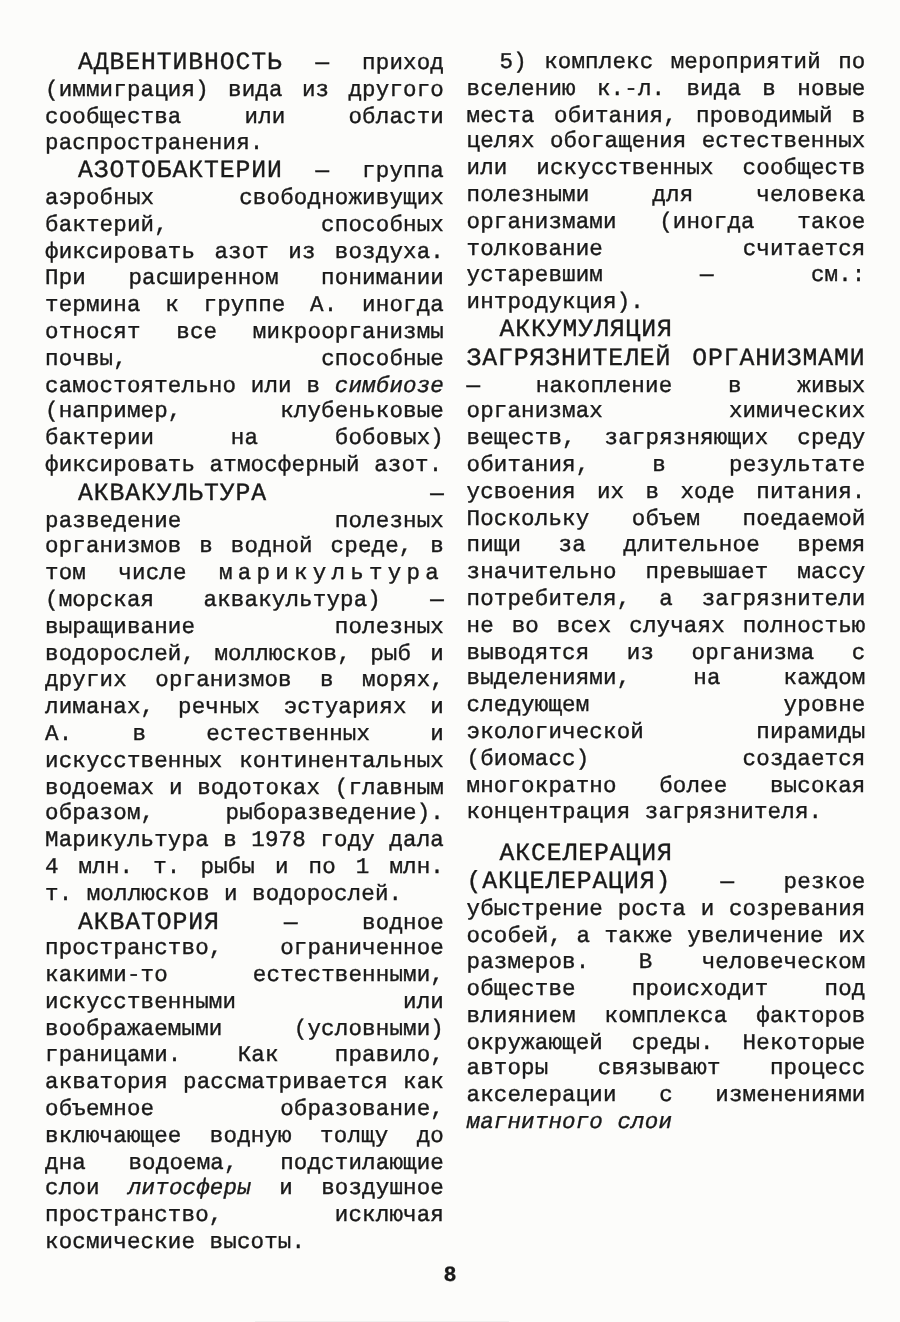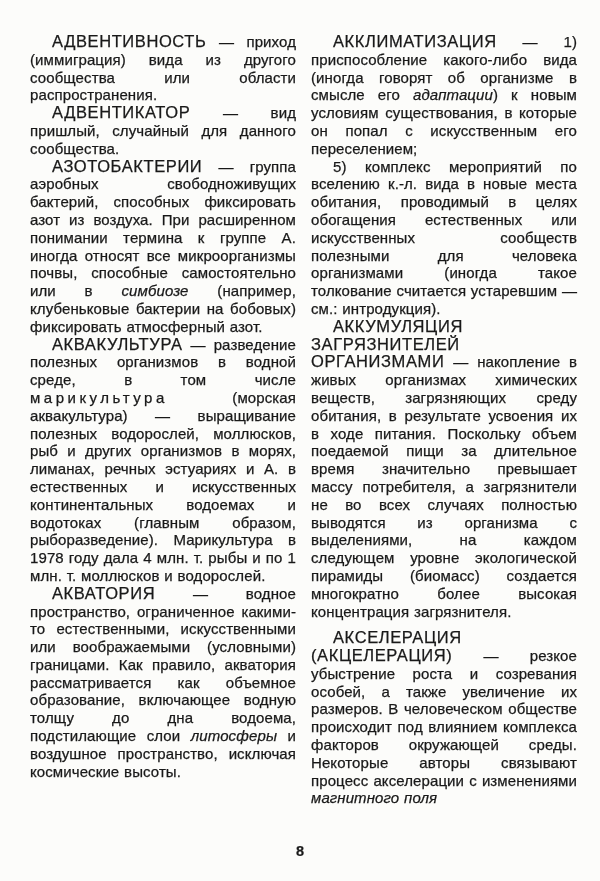--- a/index.html
+++ b/index.html
@@ -7,21 +7,21 @@
     padding: 0;
     background: #e8e8e6;
   }
   .page {
     position: relative;
     width: 600px;
     height: 881px;
     margin: 0 auto;
     background: #fcfcfa;
     color: #191919;
-    font-family: Liberation Sans, sans-serif;
+    font-family: Liberation Mono, monospace;
     overflow: hidden;
     box-sizing: border-box;
   }
   .columns {
     display: flex;
     gap: 15px;
     padding: 33px 22px 0 30px;
     box-sizing: border-box;
   }
   .col {
@@ -62,26 +62,24 @@
     -webkit-text-stroke: 0.2px #191919;
   }
 </style>
 </head>
 <body>
 
 <div class="page">
   <div class="columns">
     <div class="col">
         <p class="entry"><span class="term">АДВЕНТИВНОСТЬ</span><span class="normal"> — приход (иммиграция) вида из другого сообщества или области распространения.</span></p>
-        <p class="entry"><span class="term">АДВЕНТИКАТОР</span><span class="normal"> — вид пришлый, случайный для данного сообщества.</span></p>
         <p class="entry"><span class="term">АЗОТОБАКТЕРИИ</span><span class="normal"> — группа аэробных свободноживущих бактерий, способных фиксировать азот из воздуха. При расширенном понимании термина к группе А. иногда относят все микроорганизмы почвы, способные самостоятельно или в </span><span class="italic">симбиозе</span><span class="normal"> (например, клубеньковые бактерии на бобовых) фиксировать атмосферный азот.</span></p>
         <p class="entry"><span class="term">АКВАКУЛЬТУРА</span><span class="normal"> — разведение полезных организмов в водной среде, в том числе </span><span class="spaced">марикультура</span><span class="normal"> (морская аквакультура) — выращивание полезных водорослей, моллюсков, рыб и других организмов в морях, лиманах, речных эстуариях и А. в естественных и искусственных континентальных водоемах и водотоках (главным образом, рыборазведение). Марикультура в 1978 году дала 4 млн. т. рыбы и по 1 млн. т. моллюсков и водорослей.</span></p>
         <p class="entry"><span class="term">АКВАТОРИЯ</span><span class="normal"> — водное пространство, ограниченное какими-то естественными, искусственными или воображаемыми (условными) границами. Как правило, акватория рассматривается как объемное образование, включающее водную толщу до дна водоема, подстилающие слои </span><span class="italic">литосферы</span><span class="normal"> и воздушное пространство, исключая космические высоты.</span></p>
       </div>
     <div class="col">
-        <p class="entry"><span class="term">АККЛИМАТИЗАЦИЯ</span><span class="normal"> — 1) приспособление какого-либо вида (иногда говорят об организме в смысле его </span><span class="italic">адаптации</span><span class="normal">) к новым условиям существования, в которые он попал с искусственным его переселением;</span></p>
         <p class="entry"><span class="normal">5) комплекс мероприятий по вселению к.-л. вида в новые места обитания, проводимый в целях обогащения естественных или искусственных сообществ полезными для человека организмами (иногда такое толкование считается устаревшим — см.: интродукция).</span></p>
         <p class="entry"><span class="term">АККУМУЛЯЦИЯ ЗАГРЯЗНИТЕЛЕЙ ОРГАНИЗМАМИ</span><span class="normal"> — накопление в живых организмах химических веществ, загрязняющих среду обитания, в результате усвоения их в ходе питания. Поскольку объем поедаемой пищи за длительное время значительно превышает массу потребителя, а загрязнители не во всех случаях полностью выводятся из организма с выделениями, на каждом следующем уровне экологической пирамиды (биомасс) создается многократно более высокая концентрация загрязнителя.</span></p>
-        <p class="entry gap-before"><span class="term">АКСЕЛЕРАЦИЯ (АКЦЕЛЕРАЦИЯ)</span><span class="normal"> — резкое убыстрение роста и созревания особей, а также увеличение их размеров. В человеческом обществе происходит под влиянием комплекса факторов окружающей среды. Некоторые авторы связывают процесс акселерации с изменениями </span><span class="italic">магнитного поля</span></p>
+        <p class="entry gap-before"><span class="term">АКСЕЛЕРАЦИЯ (АКЦЕЛЕРАЦИЯ)</span><span class="normal"> — резкое убыстрение роста и созревания особей, а также увеличение их размеров. В человеческом обществе происходит под влиянием комплекса факторов окружающей среды. Некоторые авторы связывают процесс акселерации с изменениями </span><span class="italic">магнитного слои</span></p>
       </div>
   </div>
   <div class="page-number">8</div>
 </div>
 
 </body></html>

